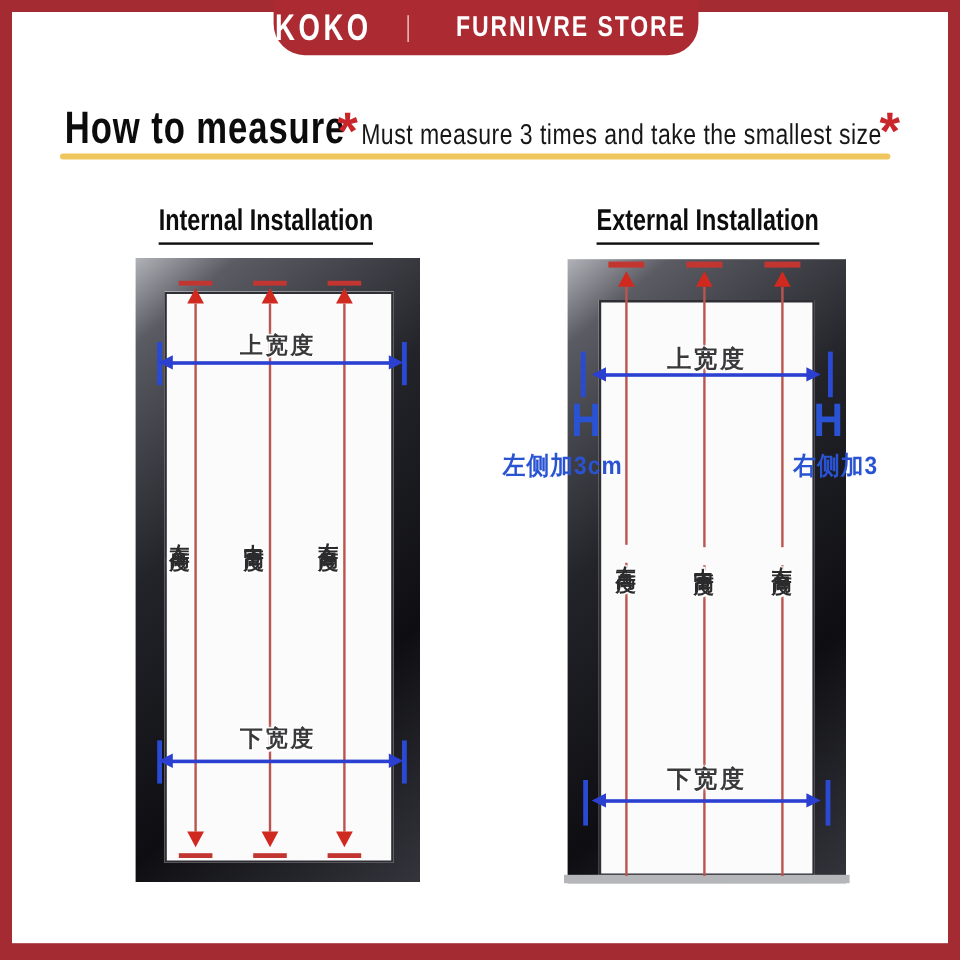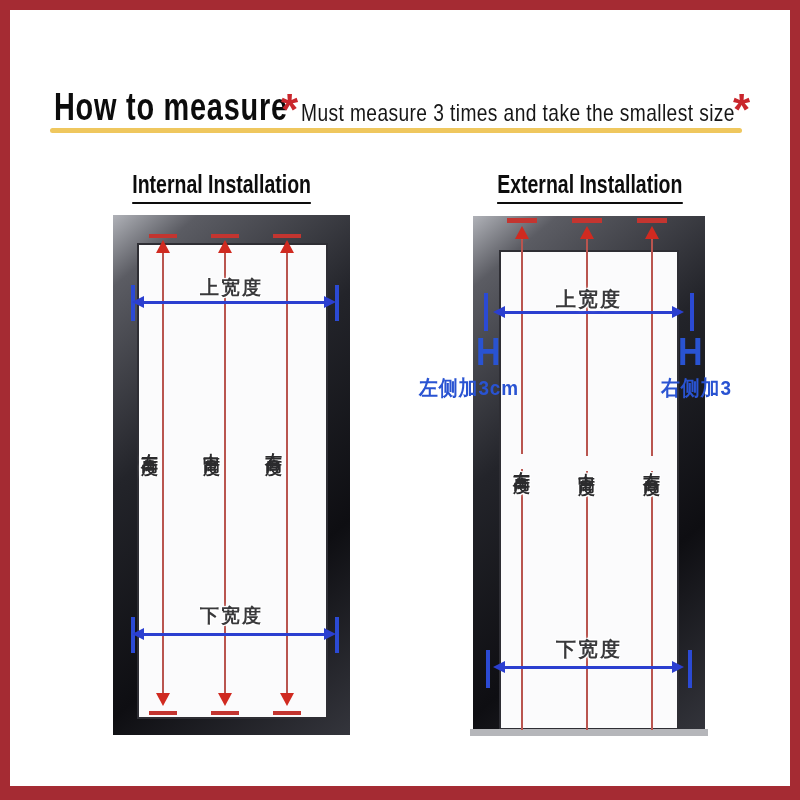--- a/index.html
+++ b/index.html
@@ -74,20 +74,25 @@
 </head>
 <body>
 
 <div class="page">
 
   <div class="b-top"></div>
   <div class="b-left"></div>
   <div class="b-right"></div>
   <div class="b-bottom"></div>
 
+  <div class="banner">
+    <span class="brand">KOKO</span>
+    <span class="bdiv">|</span>
+    <span class="store">FURNIVRE STORE</span>
+  </div>
 
   <div class="title">How to measure</div>
   <div class="ast ast-l">*</div>
   <div class="subtitle">Must measure 3 times and take the smallest size</div>
   <div class="ast ast-r">*</div>
   <div class="gold-line"></div>
 
   <div class="heading heading-external">
     <span>External Installation</span>
   </div>

